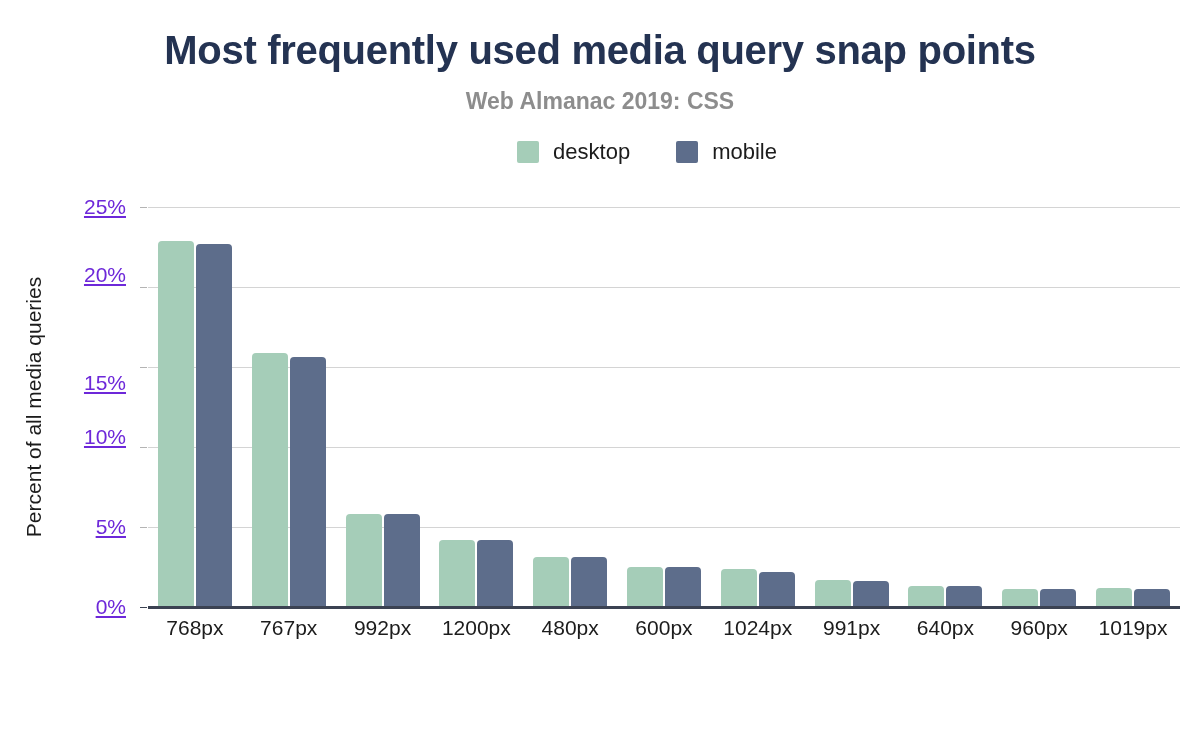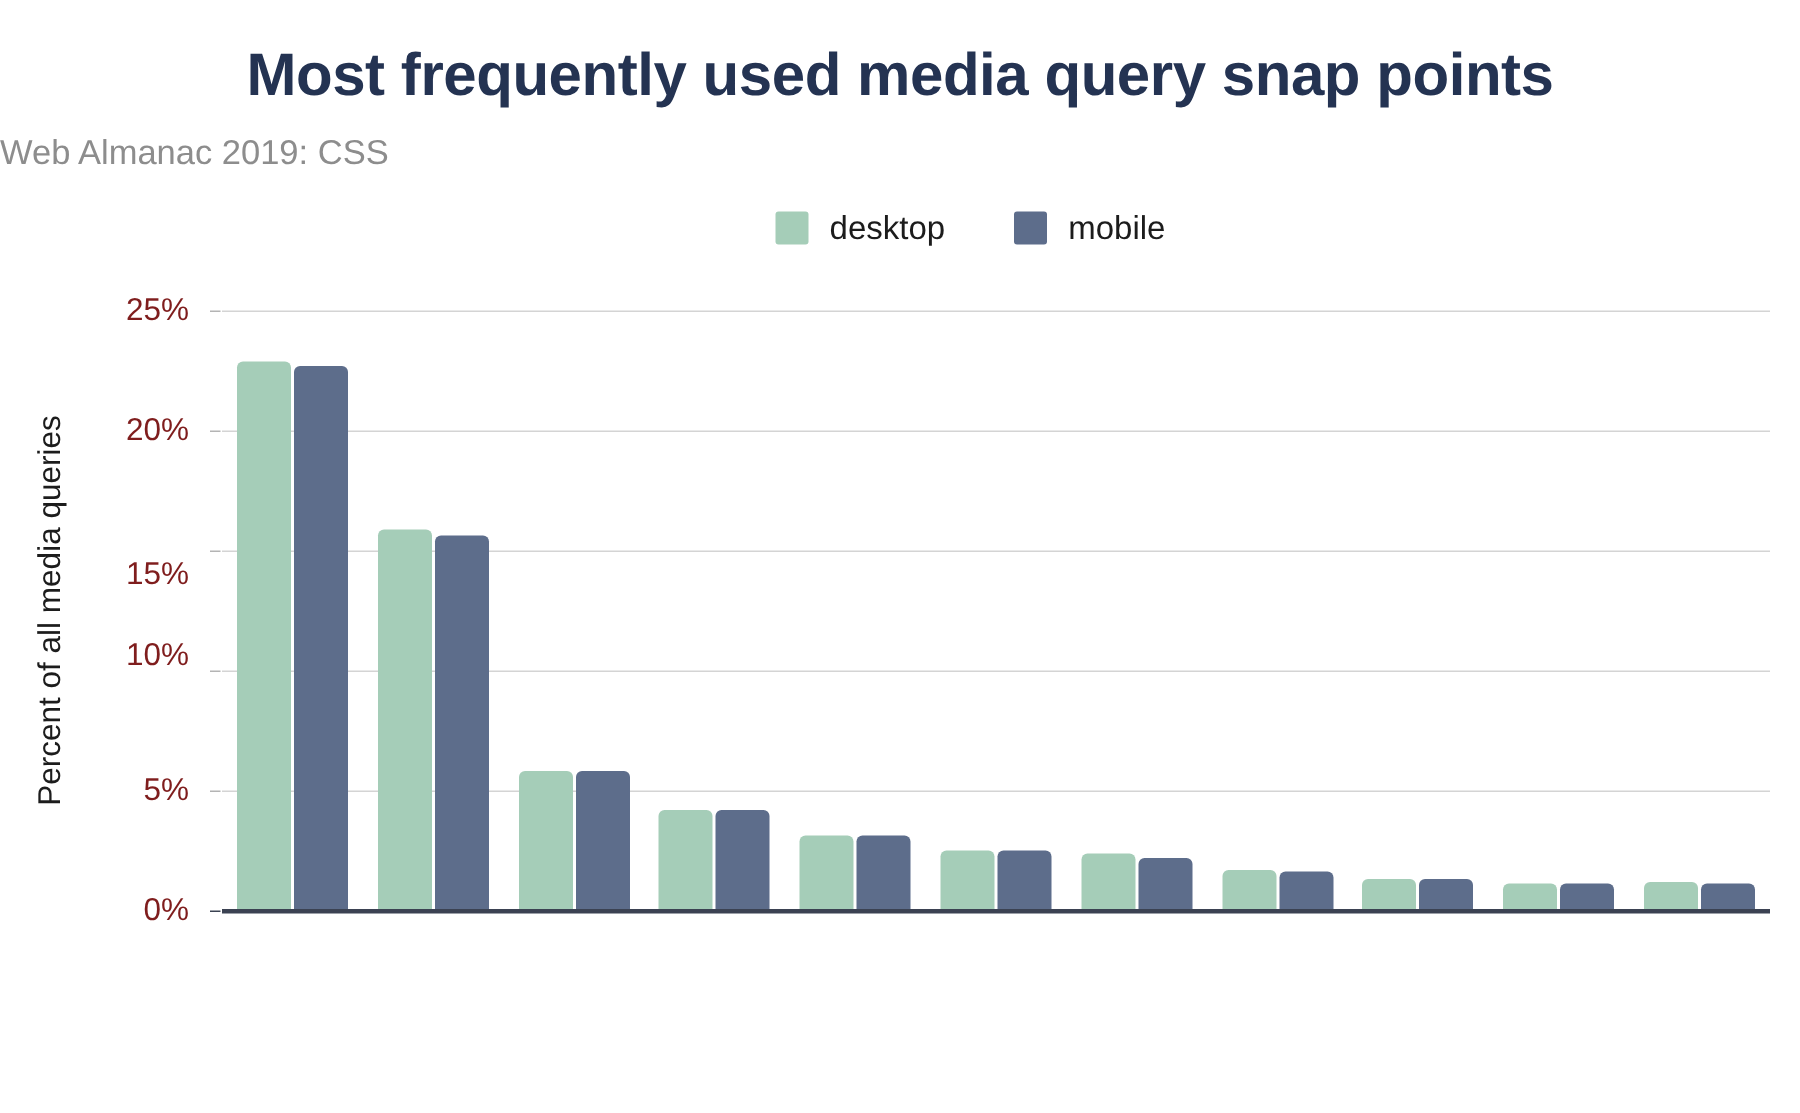--- a/index.html
+++ b/index.html
@@ -31,23 +31,23 @@
     font-weight: bold;
     letter-spacing: -0.3px;
     color: #243352;
     white-space: nowrap;
   }
   .chart-subtitle {
     position: absolute;
     top: 88px;
     left: 0;
     width: 1200px;
-    text-align: left;
+    text-align: center;
     font-size: 23px;
-    font-weight: normal;
+    font-weight: bold;
     color: #8d8d8d;
   }
 
   
   .legend {
     position: absolute;
     top: 139px;
     left: 0;
     width: 1200px;
     display: flex;
@@ -104,22 +104,23 @@
     left: -8px;
   }
 
   
   .ytick {
     position: absolute;
     right: 1032px;
     margin-right: 22px;
     transform: translateY(-50%);
     font-size: 21px;
-    color: #7f1d1d;
-    white-space: nowrap;
+    color: #6d28d9;
+    white-space: nowrap;
+    text-decoration: underline;
   }
 
   
   .y-axis-title {
     position: absolute;
     left: 34px;
     top: 407px;
     transform: translate(-50%, -50%) rotate(-90deg);
     transform-origin: center center;
     font-size: 21px;
@@ -210,21 +211,21 @@
         <div class="tick-mark" style="top: 320px;"></div>
         <div class="ytick" style="top: 320px;">5%</div>
         <div class="gridline" style="top: 240px; background: rgb(212, 212, 212);"></div>
         <div class="tick-mark" style="top: 240px;"></div>
         <div class="ytick" style="top: 230px;">10%</div>
         <div class="gridline" style="top: 160px; background: rgb(212, 212, 212);"></div>
         <div class="tick-mark" style="top: 160px;"></div>
         <div class="ytick" style="top: 176px;">15%</div>
         <div class="gridline" style="top: 80px; background: rgb(212, 212, 212);"></div>
         <div class="tick-mark" style="top: 80px;"></div>
-        <div class="ytick" style="top: 80px;">20%</div>
+        <div class="ytick" style="top: 68px;">20%</div>
         <div class="gridline" style="top: 0px; background: rgb(212, 212, 212);"></div>
         <div class="tick-mark" style="top: 0px;"></div>
         <div class="ytick" style="top: 0px;">25%</div>
       </div>
     <div class="groups" id="groups">
         <div class="bar-group">
           <div class="bar desktop" title="desktop 768px: 22.9%" style="height: 366.4px; background: rgb(165, 205, 184);"></div>
           <div class="bar mobile" title="mobile 768px: 22.7%" style="height: 363.2px; background: rgb(93, 109, 139);"></div>
         </div>
         <div class="bar-group">
@@ -264,14 +265,27 @@
           <div class="bar mobile" title="mobile 960px: 1.1%" style="height: 17.6px; background: rgb(93, 109, 139);"></div>
         </div>
         <div class="bar-group">
           <div class="bar desktop" title="desktop 1019px: 1.2%" style="height: 19.2px; background: rgb(165, 205, 184);"></div>
           <div class="bar mobile" title="mobile 1019px: 1.1%" style="height: 17.6px; background: rgb(93, 109, 139);"></div>
         </div>
       </div>
     <div class="axis-line"></div>
   </div>
 
+  <div class="xticks" id="xticks">
+      <div class="xtick">768px</div>
+      <div class="xtick">767px</div>
+      <div class="xtick">992px</div>
+      <div class="xtick">1200px</div>
+      <div class="xtick">480px</div>
+      <div class="xtick">600px</div>
+      <div class="xtick">1024px</div>
+      <div class="xtick">991px</div>
+      <div class="xtick">640px</div>
+      <div class="xtick">960px</div>
+      <div class="xtick">1019px</div>
+    </div>
 
 </div>
 
 </body></html>

